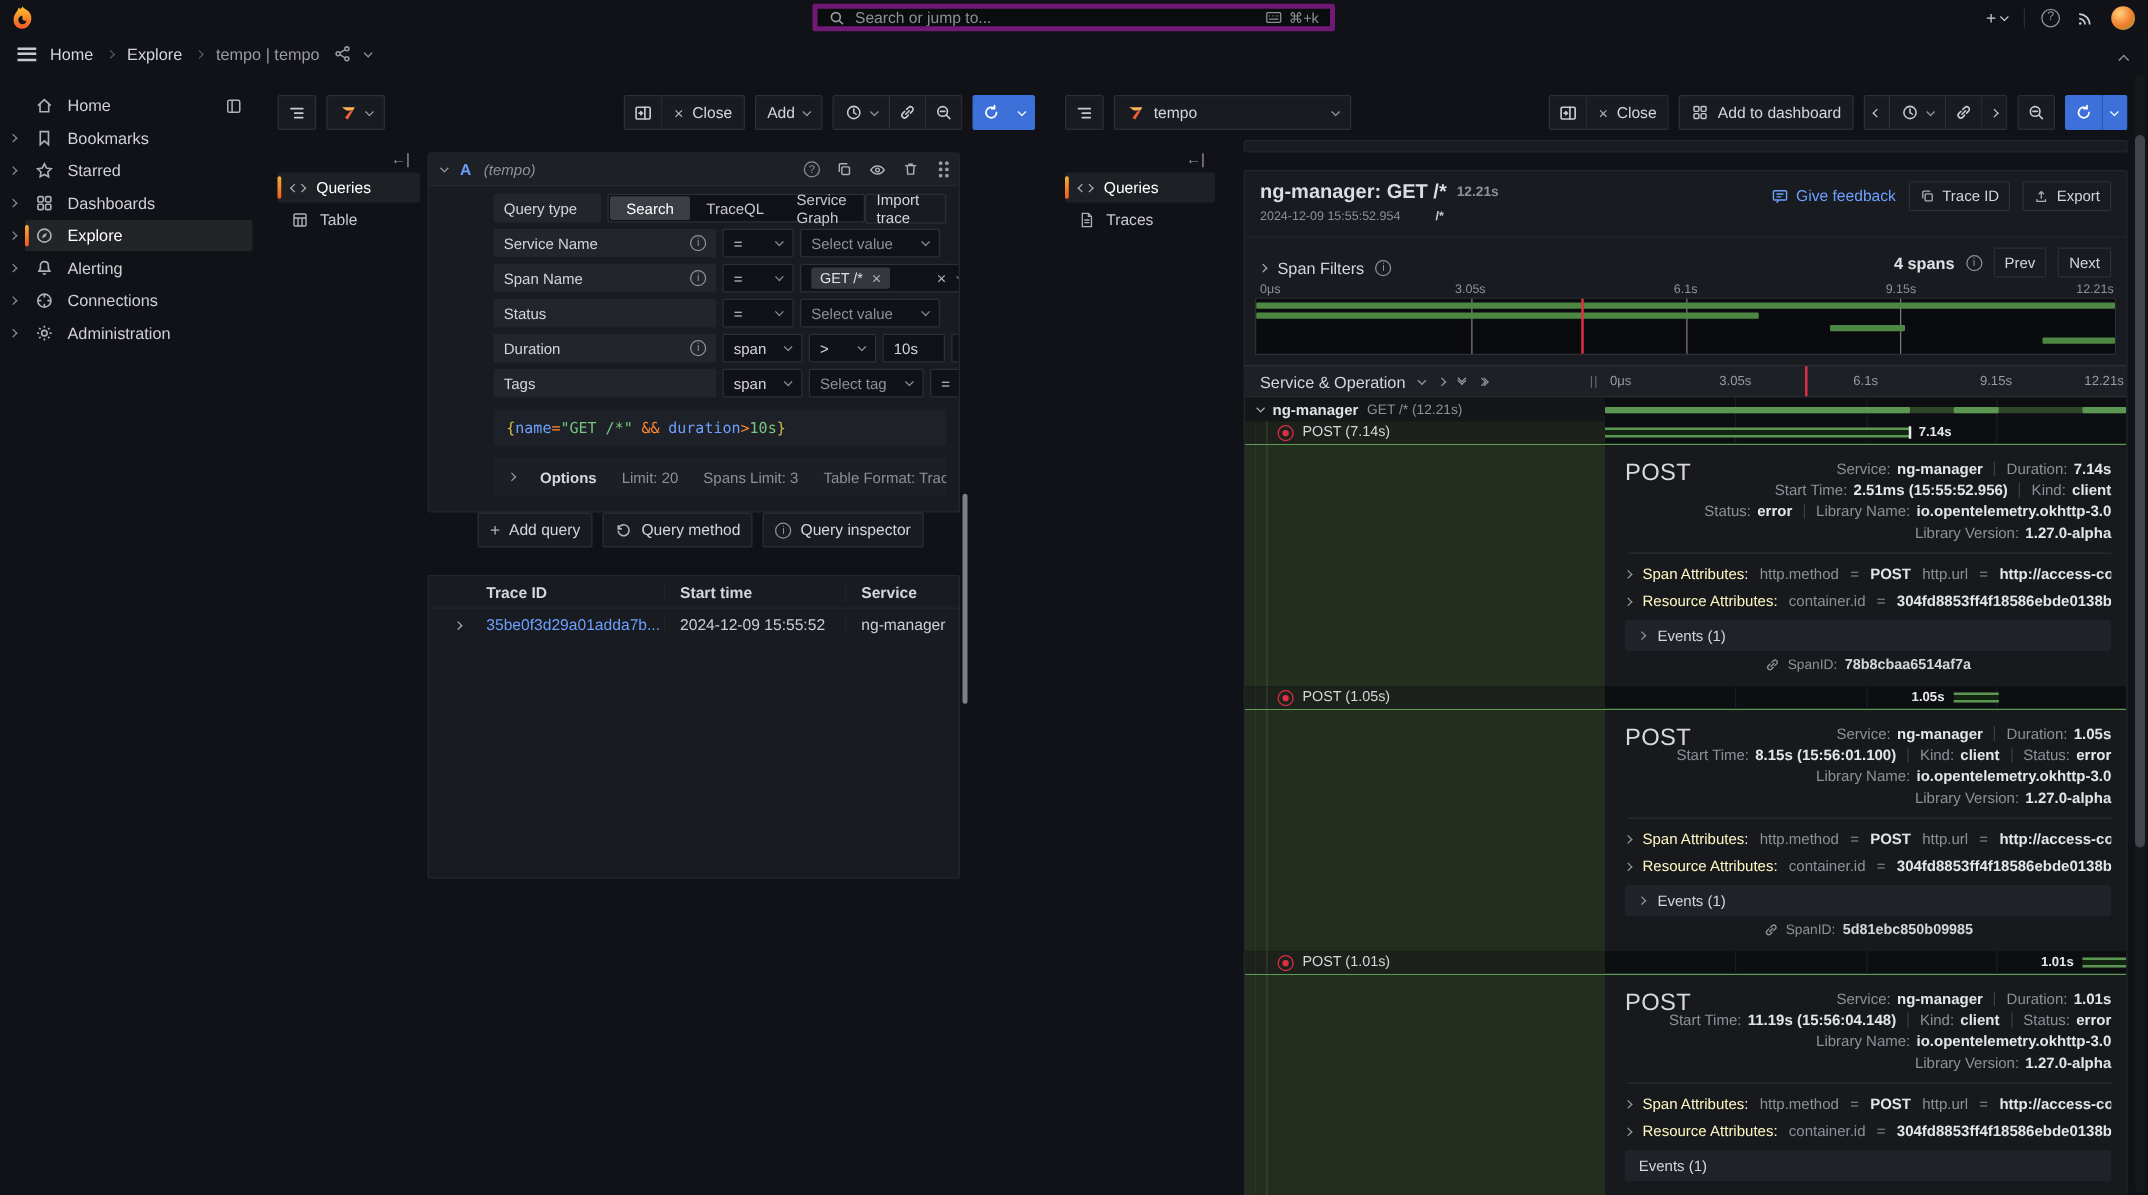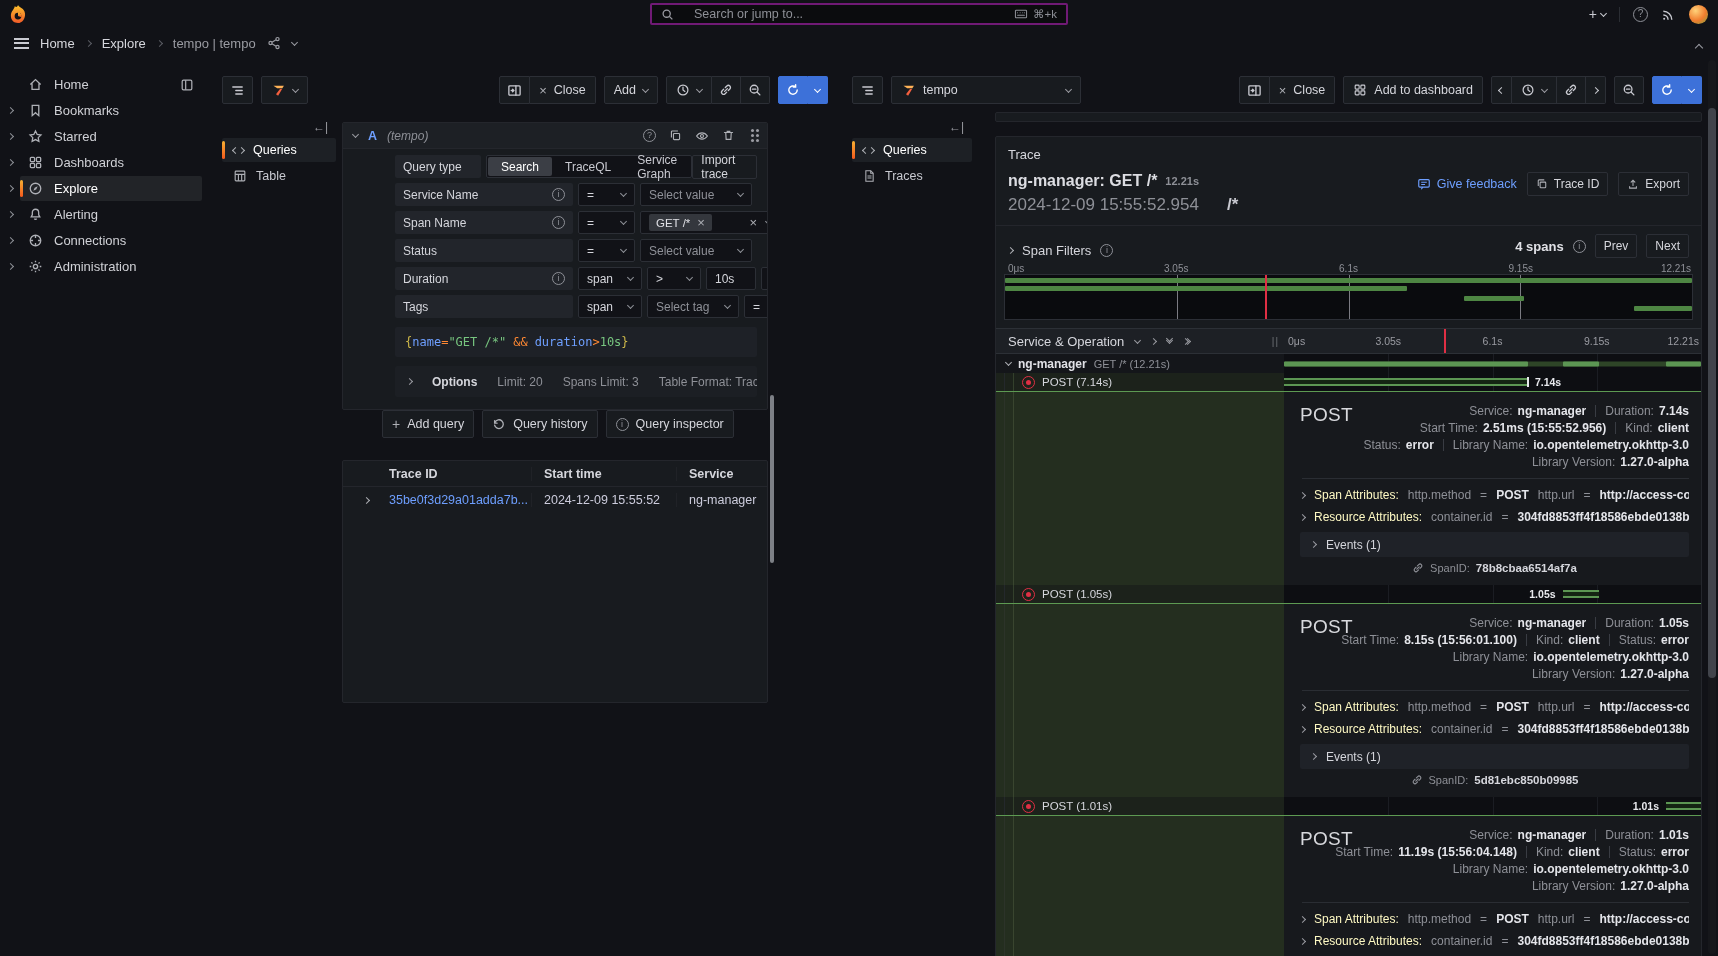--- a/index.html
+++ b/index.html
@@ -12,21 +12,21 @@
 .cv{display:inline-block;width:6px;height:6px;border-right:1.5px solid currentColor;border-bottom:1.5px solid currentColor;flex:none}
 .cv.d{transform:rotate(45deg);margin-top:-2px}
 .cv.r{transform:rotate(-45deg)}
 .cv.u{transform:rotate(-135deg);margin-top:3px}
 .cv.l{transform:rotate(135deg)}
 .cv.sm{width:5px;height:5px}
 .circ{width:13px;height:13px;border:1px solid #8e9097;border-radius:50%;display:inline-flex;align-items:center;justify-content:center;font-size:9px;color:#8e9097;line-height:1;flex:none;font-style:normal}
 
 .topbar{position:absolute;left:0;top:0;width:1718px;height:28px;background:#111217}
 .logo{position:absolute;left:8px;top:4px}
-.search{position:absolute;left:650px;top:3px;width:418px;height:22px;background:#0b0c0e;border:2px solid #701a75;border-radius:2px;display:flex;align-items:center;padding:0 9px;gap:20px}
+.search{position:absolute;left:650px;top:3px;width:418px;height:22px;background:#0b0c0e;border:4px solid #701a75;border-radius:2px;display:flex;align-items:center;padding:0 9px;gap:8px}
 .search input{flex:1;background:transparent;border:0;outline:0;color:#c9cad1;font:inherit;font-size:12.5px;min-width:0}
 .search input::placeholder{color:#8e9097}
 .kbd{display:flex;align-items:center;gap:5px;color:#8e9097;font-size:11.5px}
 .tr-icons{position:absolute;right:10px;top:0;height:28px;display:flex;align-items:center;gap:13px;color:#c9cad1}
 .vdiv{width:1px;height:15px;background:#2a2d33}
 .avatar{width:19px;height:19px;border-radius:50%;background:radial-gradient(circle at 35% 30%,#ffd27a,#f07c2e 55%,#87a03a 95%);flex:none}
 .plusg{display:flex;align-items:center;gap:4px;font-size:14px;color:#c9cad1}
 
 .crumbbar{position:absolute;left:0;top:28px;width:1718px;height:30px;display:flex;align-items:center;padding:0 14px;gap:11px}
 .burger{width:15px;height:11px;border-top:2px solid #c9cad1;border-bottom:2px solid #c9cad1;position:relative;flex:none}
@@ -94,21 +94,21 @@
 .trow.head .c2,.trow.head .c3{border-left:1px solid #202227}
 .link{color:#6e9fff}
 .lsb{position:absolute;width:4px;border-radius:2px;background:#7d8086}
 
 .strip{position:absolute;background:#181b1f;border:1px solid #24262c;border-radius:2px}
 .trace{position:absolute;background:#181b1f;border:1px solid #24262c;border-radius:2px;padding:8px 8px 0;overflow:hidden}
 .t-title{font-size:13px;font-weight:500;color:#d5d6dc;margin:2px 0 10px 4px}
 .t-head{display:flex;align-items:flex-start;padding:0 4px}
 .t-name{font-size:16px;font-weight:700;color:#dcdde2}
 .t-dur{font-size:11px;color:#8e9097;margin-left:8px;font-weight:600}
-.t-sub{margin-top:5px;font-size:17px;color:#8e9097;display:flex;gap:28px;align-items:center}
+.t-sub{margin-top:5px;font-size:10px;color:#8e9097;display:flex;gap:28px;align-items:center}
 .t-sub .path{color:#c9cad1;font-weight:600}
 .t-actions{margin-left:auto;display:flex;align-items:center;gap:10px}
 .feedback{color:#6e9fff;font-size:12.5px;display:flex;gap:6px;align-items:center}
 .hr2{border-top:1px solid #24262c;margin:10px -8px 0}
 .sf-row{height:30px;display:flex;align-items:flex-end;margin-top:2px;padding:0 4px}
 .sf-l{display:flex;align-items:center;gap:9px;font-size:13px;font-weight:500;color:#d5d6dc}
 .sf-l .cv{color:#aeb0b6}
 .sf-r{margin-left:auto;display:flex;align-items:center;gap:9px}
 .sf-count{font-size:13px;font-weight:700;color:#e0e1e6}
 .mm-ticks{position:relative;height:13px;margin-top:3px;font-size:10px;color:#8e9097}
@@ -598,21 +598,21 @@
 
   <div class="abs fl" style="left:174px;top:352px;gap:8px">
     <span class="tb">
         <span style="font-size:14px;color:#aeb0b6">+</span>
         <span>Add query</span>
       </span>
     <span class="tb">
         <svg width="14" height="14" viewBox="0 0 16 16" fill="none" stroke="#aeb0b6" stroke-width="1.5" stroke-linecap="round">
           <path d="M3.4 6A5 5 0 1 1 3 9.2M3 4.2V7h2.8"></path>
         </svg>
-        <span>Query history</span>
+        <span>Query method</span>
       </span>
     <span class="tb">
         <span class="circ">
           <span>i</span>
         </span>
         <span>Query inspector</span>
       </span>
   </div>
 
   <div class="card" style="left:134px;top:402px;width:426px;height:243px">
@@ -729,21 +729,20 @@
             <path d="M9.5 1.5v3h3M5.5 8h5M5.5 10.5h5"></path>
           </svg>
         </span>
       <span>Traces</span>
     </div>
   </div>
 
   <div class="strip" style="left:155px;top:54px;right:4px;height:10px"></div>
 
   <div class="trace" style="left:155px;top:78px;right:4px;bottom:-2px">
-    <div class="t-title">Trace</div>
     <div class="t-head">
       <div>
         <div class="fl">
             <span class="t-name">ng-manager: GET /*</span>
             <span class="t-dur">12.21s</span>
           </div>
         <div class="t-sub">
             <span>2024-12-09 15:55:52.954</span>
             <span class="path">/*</span>
           </div>

